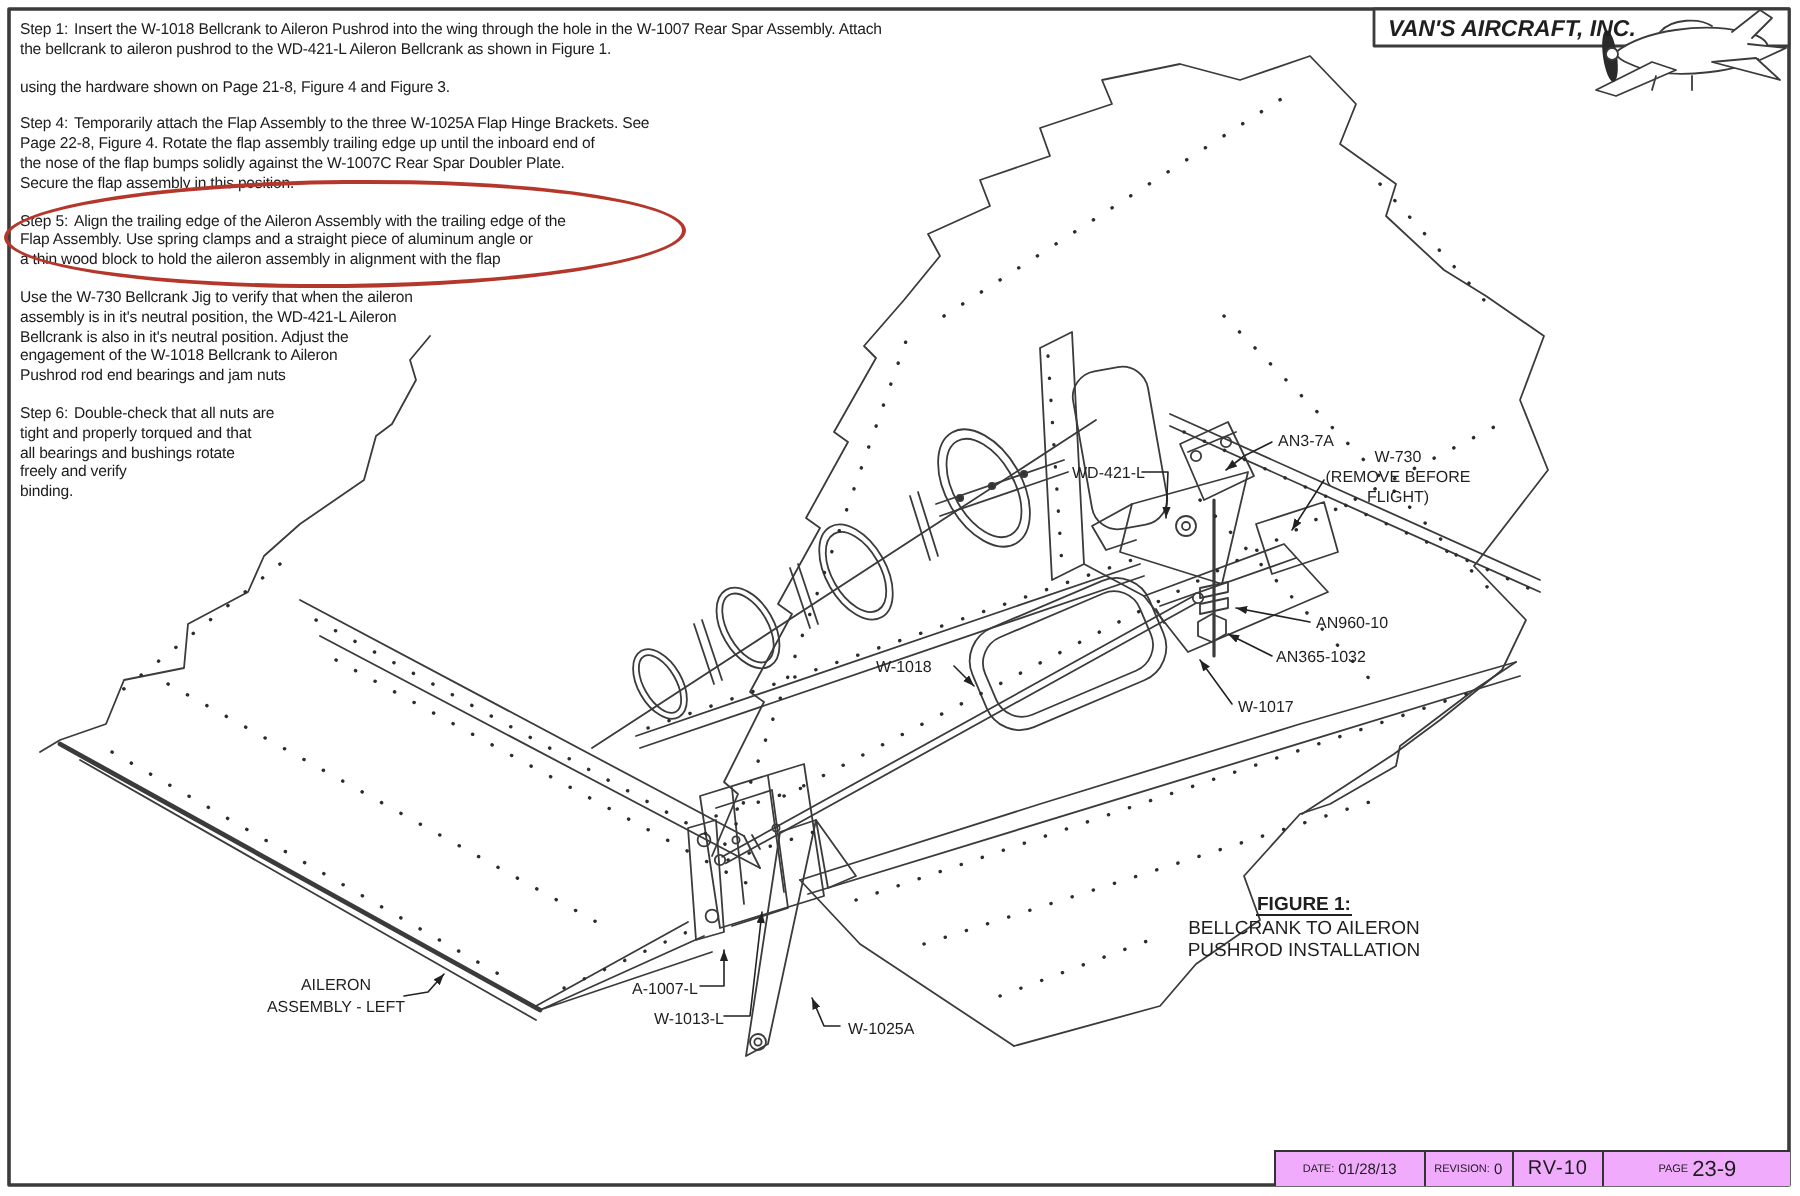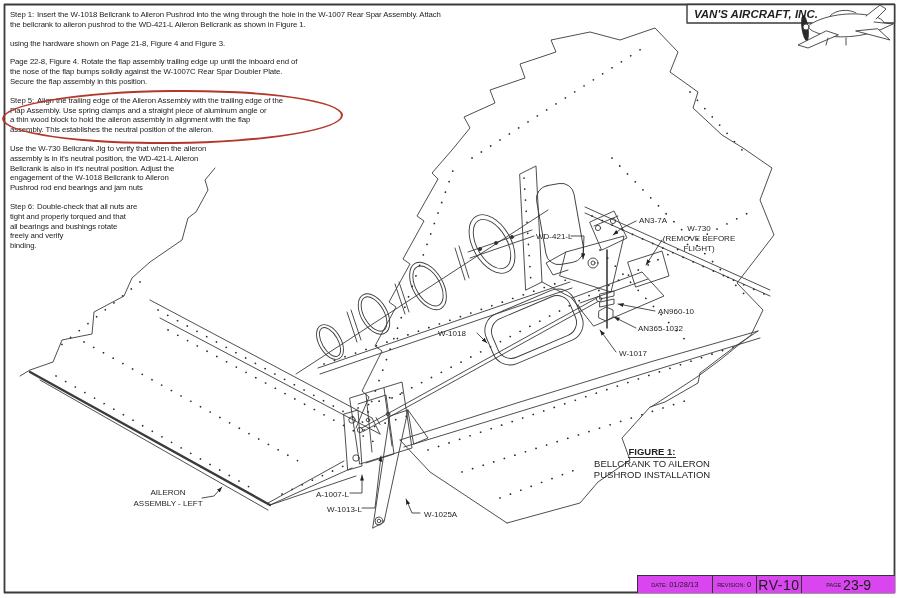--- a/index.html
+++ b/index.html
@@ -12,30 +12,30 @@
   .step{margin:0 0 9px 0;}
   .line{display:block;white-space:nowrap;line-height:9.8px;}
   .lbl{margin-right:3px;}
   .highlight-oval{
     position:absolute;left:2px;top:90px;width:337px;height:50px;z-index:4;
     border:2px solid #b5372b;border-radius:50%;transform:rotate(-0.6deg);
     pointer-events:none;
   }
   .titleblock{
     position:absolute;left:637px;top:575px;width:258px;height:18px;z-index:3;
-    display:flex;background:#d946ef;box-sizing:border-box;
+    display:flex;background:#f0abfc;box-sizing:border-box;
     border-top:1.5px solid #333;border-left:1.5px solid #333;
   }
   .cell{
     border-right:1.5px solid #333;display:flex;align-items:center;justify-content:center;
     gap:2px;box-sizing:border-box;white-space:nowrap;
   }
-  .c1{width:75px;} .c2{width:44px;} .c3{width:46px;font-size:14px;letter-spacing:0.5px;}
+  .c1{width:75px;} .c2{width:44px;} .c3{width:46px;font-size:10px;letter-spacing:0.5px;}
   .c4{width:93px;border-right:none;}
-  .tb-small{font-size:5.5px;} .tb-val{font-size:7.5px;} .tb-big{font-size:14px;}
+  .tb-small{font-size:5.5px;} .tb-val{font-size:7.5px;} .tb-big{font-size:11px;}
   text{fill:#1f1f1f;stroke:none;font-family:"Liberation Sans",sans-serif;}
 </style>
 </head>
 <body>
 
 <svg class="art" width="900" height="598" viewBox="0 0 900 598">
   <defs>
     <marker id="arr" markerWidth="8" markerHeight="6" refX="7" refY="2.6" orient="auto">
       <path d="M0,0 L7,2.6 L0,5.2 Z" fill="#222"></path>
     </marker>
@@ -235,29 +235,29 @@
 
 <div class="steps">
   <p class="step">
     <span class="line"><span class="lbl">Step 1:</span><span>Insert the W-1018 Bellcrank to Aileron Pushrod into the wing through the hole in the W-1007 Rear Spar Assembly. Attach</span></span>
     <span class="line">the bellcrank to aileron pushrod to the WD-421-L Aileron Bellcrank as shown in Figure 1.</span>
   </p>
   <p class="step">
     <span class="line">using the hardware shown on Page 21-8, Figure 4 and Figure 3.</span>
   </p>
   <p class="step">
+    <span class="line"><span class="lbl">Step 4:</span><span>Temporarily attach the Flap Assembly to the three W-1025A Flap Hinge Brackets. See</span></span>
     <span class="line">Page 22-8, Figure 4. Rotate the flap assembly trailing edge up until the inboard end of</span>
     <span class="line">the nose of the flap bumps solidly against the W-1007C Rear Spar Doubler Plate.</span>
     <span class="line">Secure the flap assembly in this position.</span>
   </p>
   <p class="step">
     <span class="line"><span class="lbl">Step 5:</span><span>Align the trailing edge of the Aileron Assembly with the trailing edge of the</span></span>
     <span class="line">Flap Assembly. Use spring clamps and a straight piece of aluminum angle or</span>
     <span class="line">a thin wood block to hold the aileron assembly in alignment with the flap</span>
-    <span class="line">assembly. This establishes the neutral position of the aileron.</span>
   </p>
   <p class="step">
     <span class="line">Use the W-730 Bellcrank Jig to verify that when the aileron</span>
     <span class="line">assembly is in it's neutral position, the WD-421-L Aileron</span>
     <span class="line">Bellcrank is also in it's neutral position. Adjust the</span>
     <span class="line">engagement of the W-1018 Bellcrank to Aileron</span>
     <span class="line">Pushrod rod end bearings and jam nuts</span>
   </p>
   <p class="step">
     <span class="line"><span class="lbl">Step 6:</span><span>Double-check that all nuts are</span></span>

